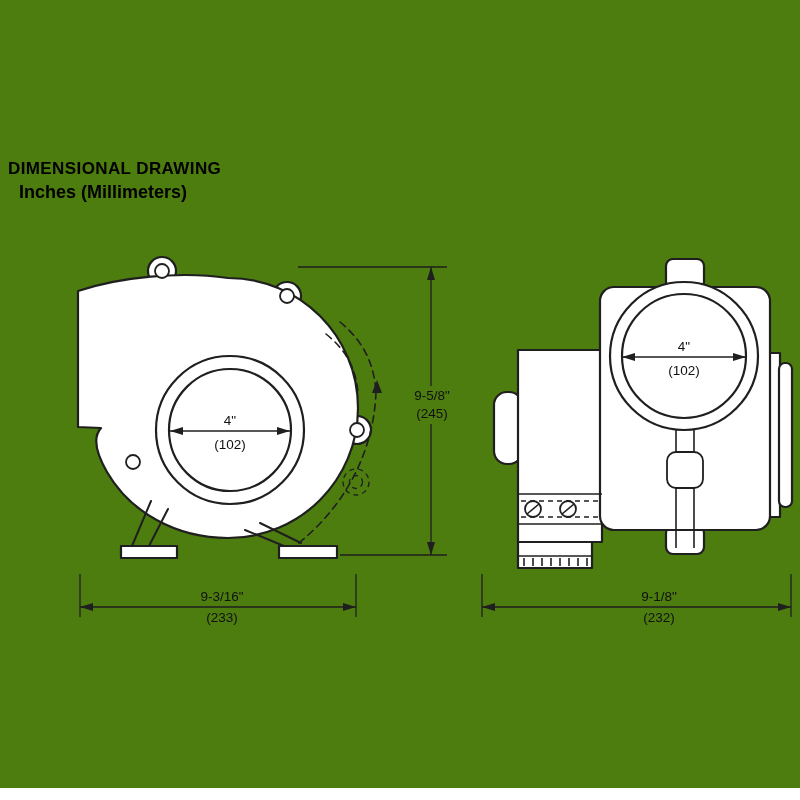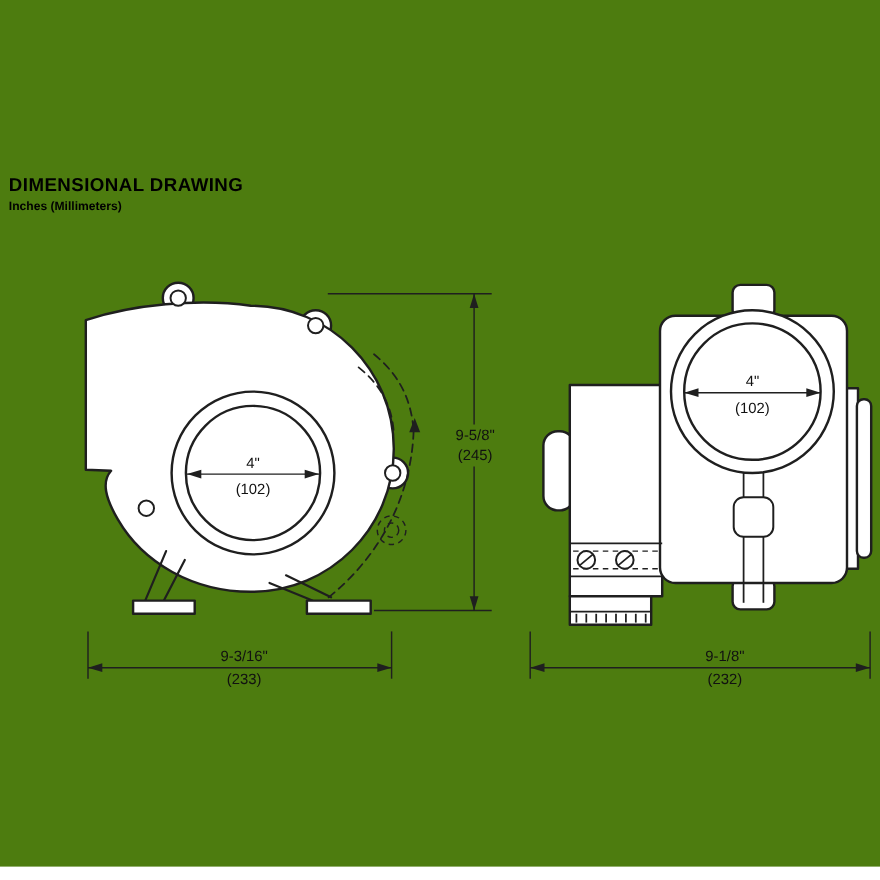--- a/index.html
+++ b/index.html
@@ -1,20 +1,20 @@
 <!DOCTYPE html>
 <html><head>
 <meta charset="utf-8">
 <style>
   html,body{margin:0;padding:0;background:#fff;}
   .page{position:relative;width:800px;height:788px;background:#4d7c0f;overflow:hidden;
         font-family:"Liberation Sans",sans-serif;text-align:right;}
   .title{position:absolute;left:8px;top:159px;font-size:17px;font-weight:bold;
          letter-spacing:.4px;color:#000;}
-  .subtitle{position:absolute;left:8px;top:182px;font-size:11px;font-weight:bold;color:#000;}
+  .subtitle{position:absolute;left:19px;top:182px;font-size:18px;font-weight:bold;color:#000;}
   svg{position:absolute;left:0;top:0;}
   .outline{fill:#ffffff;stroke:#1f1f1f;stroke-width:2.2;stroke-linejoin:round;}
   .line{fill:none;stroke:#1f1f1f;stroke-width:2;stroke-linecap:round;}
   .detail{fill:none;stroke:#1f1f1f;stroke-width:1.6;}
   .dash{fill:none;stroke:#1f1f1f;stroke-width:1.6;stroke-dasharray:7 5;stroke-linecap:round;}
   .dash2{fill:none;stroke:#1f1f1f;stroke-width:1.3;stroke-dasharray:5 4;}
   .dim{fill:none;stroke:#1f1f1f;stroke-width:1.3;}
   .arrow{fill:#1f1f1f;stroke:none;}
   text.dimtxt{font-family:"Liberation Sans",sans-serif;font-size:13.5px;fill:#111;
               stroke:none;text-anchor:middle;}

